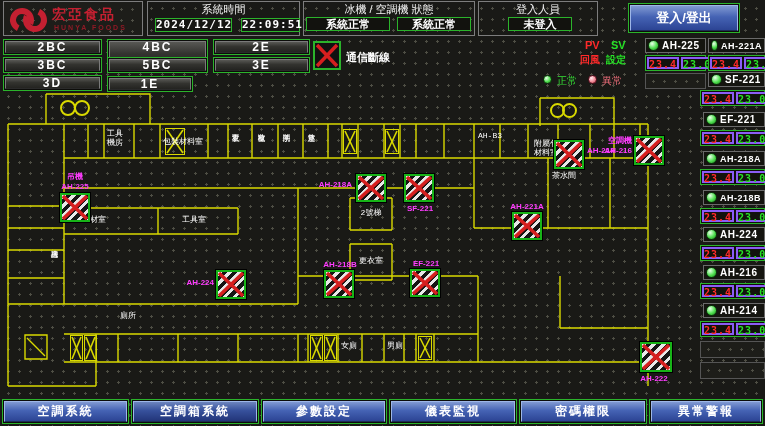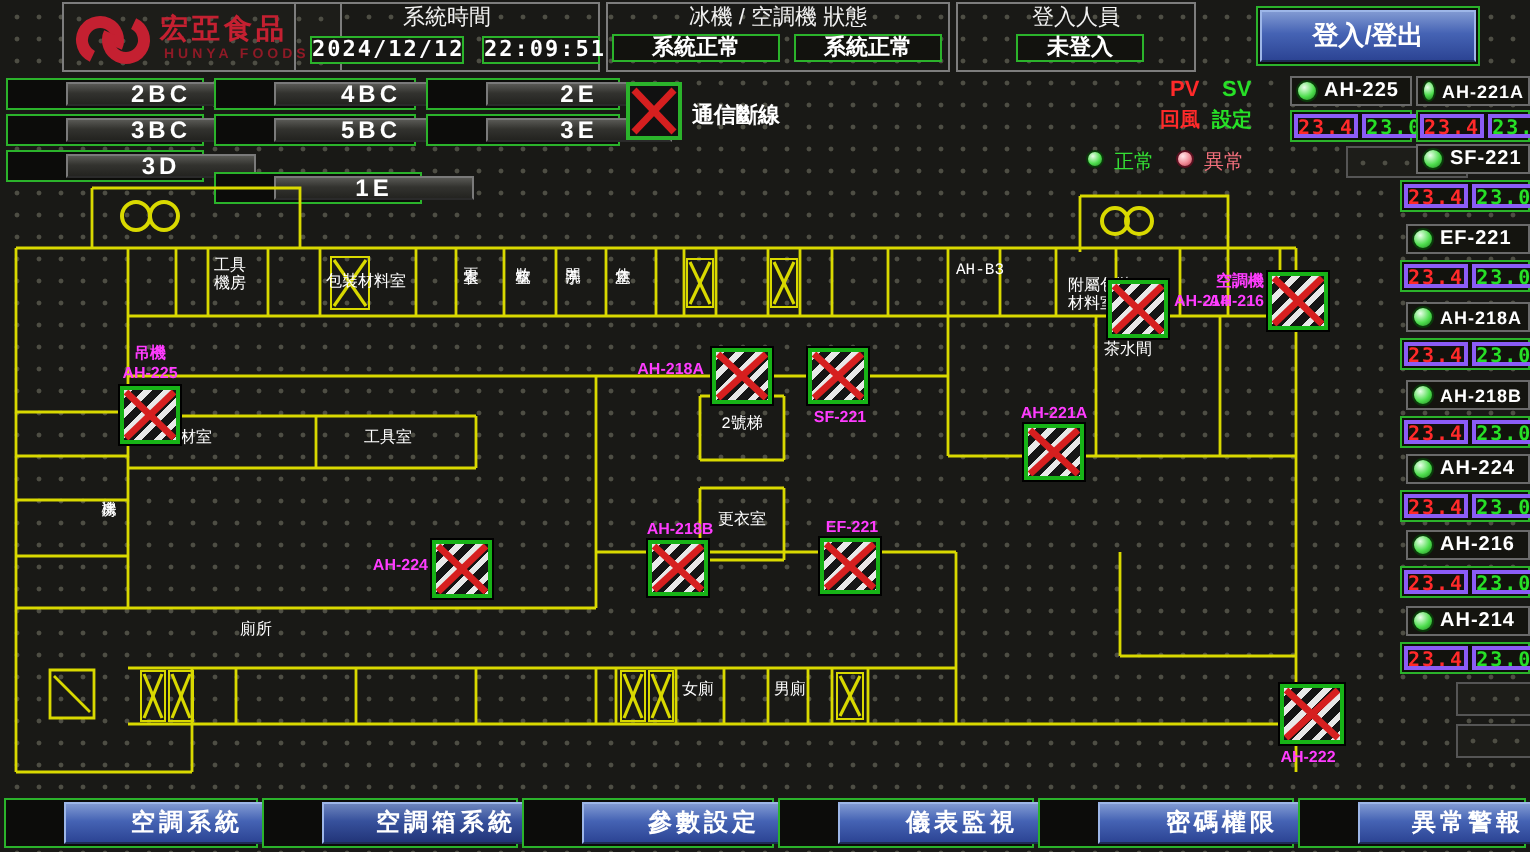--- a/index.html
+++ b/index.html
@@ -8,21 +8,21 @@
     background-color:#191916;
     background-image:radial-gradient(circle,#4e4e44 1px,transparent 1.4px);
     background-size:11px 11px;background-position:3px 3px;
     font-family:"Liberation Sans",sans-serif;color:#eee;
     -webkit-font-smoothing:none;
   }
   .abs{position:absolute;box-sizing:border-box;}
   .dotted{
     background-color:#1d1d19;
     background-image:radial-gradient(circle,#4e4e44 1px,transparent 1.4px);
-    background-size:11px 11px;background-position:2px 2px;margin-left:28px;
+    background-size:11px 11px;background-position:2px 2px;
   }
   .sec{border:1px solid #7d7d7d;}
   .gbox{border:1px solid #2bb32b;background-color:#161613;}
   .hlabel{font-size:11px;color:#f2f2f2;text-align:center;line-height:15px;white-space:nowrap;}
   .vbox{border:1px solid #2bb32b;color:#fff;font-weight:bold;text-align:center;
         font-size:11px;line-height:12px;background-color:#12120e;}
   .seg{font-family:"DejaVu Sans Mono",monospace;letter-spacing:1px;}
   
   .fwrap{border:1px solid #2bb32b;padding:1px;background:#0c0c0a;}
   .fbtn{width:100%;height:100%;box-sizing:border-box;border:1px solid #7a7a7a;border-bottom-color:#2a2a2a;
@@ -83,39 +83,39 @@
 </div>
 <div class="abs gbox vbox" style="left:508px;top:17px;width:64px;height:14px;">未登入</div>
 
 <div class="abs bwrap" style="left:628px;top:3px;width:112px;height:30px;">
   <div class="bbtn" style="font-size:13px;line-height:24px;">登入/登出</div>
 </div>
 
 <div class="abs fwrap" style="left:3px;top:39px;width:99px;height:16px;">
     <div class="fbtn dotted">2BC</div>
   </div>
-<div class="abs fwrap" style="left:107px;top:39px;width:101px;height:16px;">
+<div class="abs fwrap" style="left:107px;top:39px;width:101px;height:32px;">
     <div class="fbtn dotted">4BC</div>
   </div>
 <div class="abs fwrap" style="left:213px;top:39px;width:97px;height:16px;">
     <div class="fbtn dotted">2E</div>
   </div>
 <div class="abs fwrap" style="left:3px;top:57px;width:99px;height:16px;">
     <div class="fbtn dotted">3BC</div>
   </div>
 <div class="abs fwrap" style="left:107px;top:57px;width:101px;height:16px;">
     <div class="fbtn dotted">5BC</div>
   </div>
 <div class="abs fwrap" style="left:213px;top:57px;width:97px;height:16px;">
     <div class="fbtn dotted">3E</div>
   </div>
 <div class="abs fwrap" style="left:3px;top:75px;width:99px;height:16px;">
     <div class="fbtn dotted">3D</div>
   </div>
-<div class="abs fwrap" style="left:107px;top:86px;width:104px;height:16px;">
+<div class="abs fwrap" style="left:107px;top:76px;width:86px;height:16px;">
     <div class="fbtn dotted">1E</div>
   </div>
 
 <div class="abs" style="left:313px;top:41px;width:28px;height:29px;border:2px solid #2bb32b;background:#111;">
   <svg width="24" height="25" viewBox="0 0 24 25">
       <line x1="2" y1="2" x2="22" y2="23" stroke="#d61f1f" stroke-width="3.5"></line>
       <line x1="22" y1="2" x2="2" y2="23" stroke="#d61f1f" stroke-width="3.5"></line>
     </svg>
 </div>
 <div class="abs" style="left:346px;top:50px;font-size:11px;font-weight:bold;color:#fff;">通信斷線</div>

